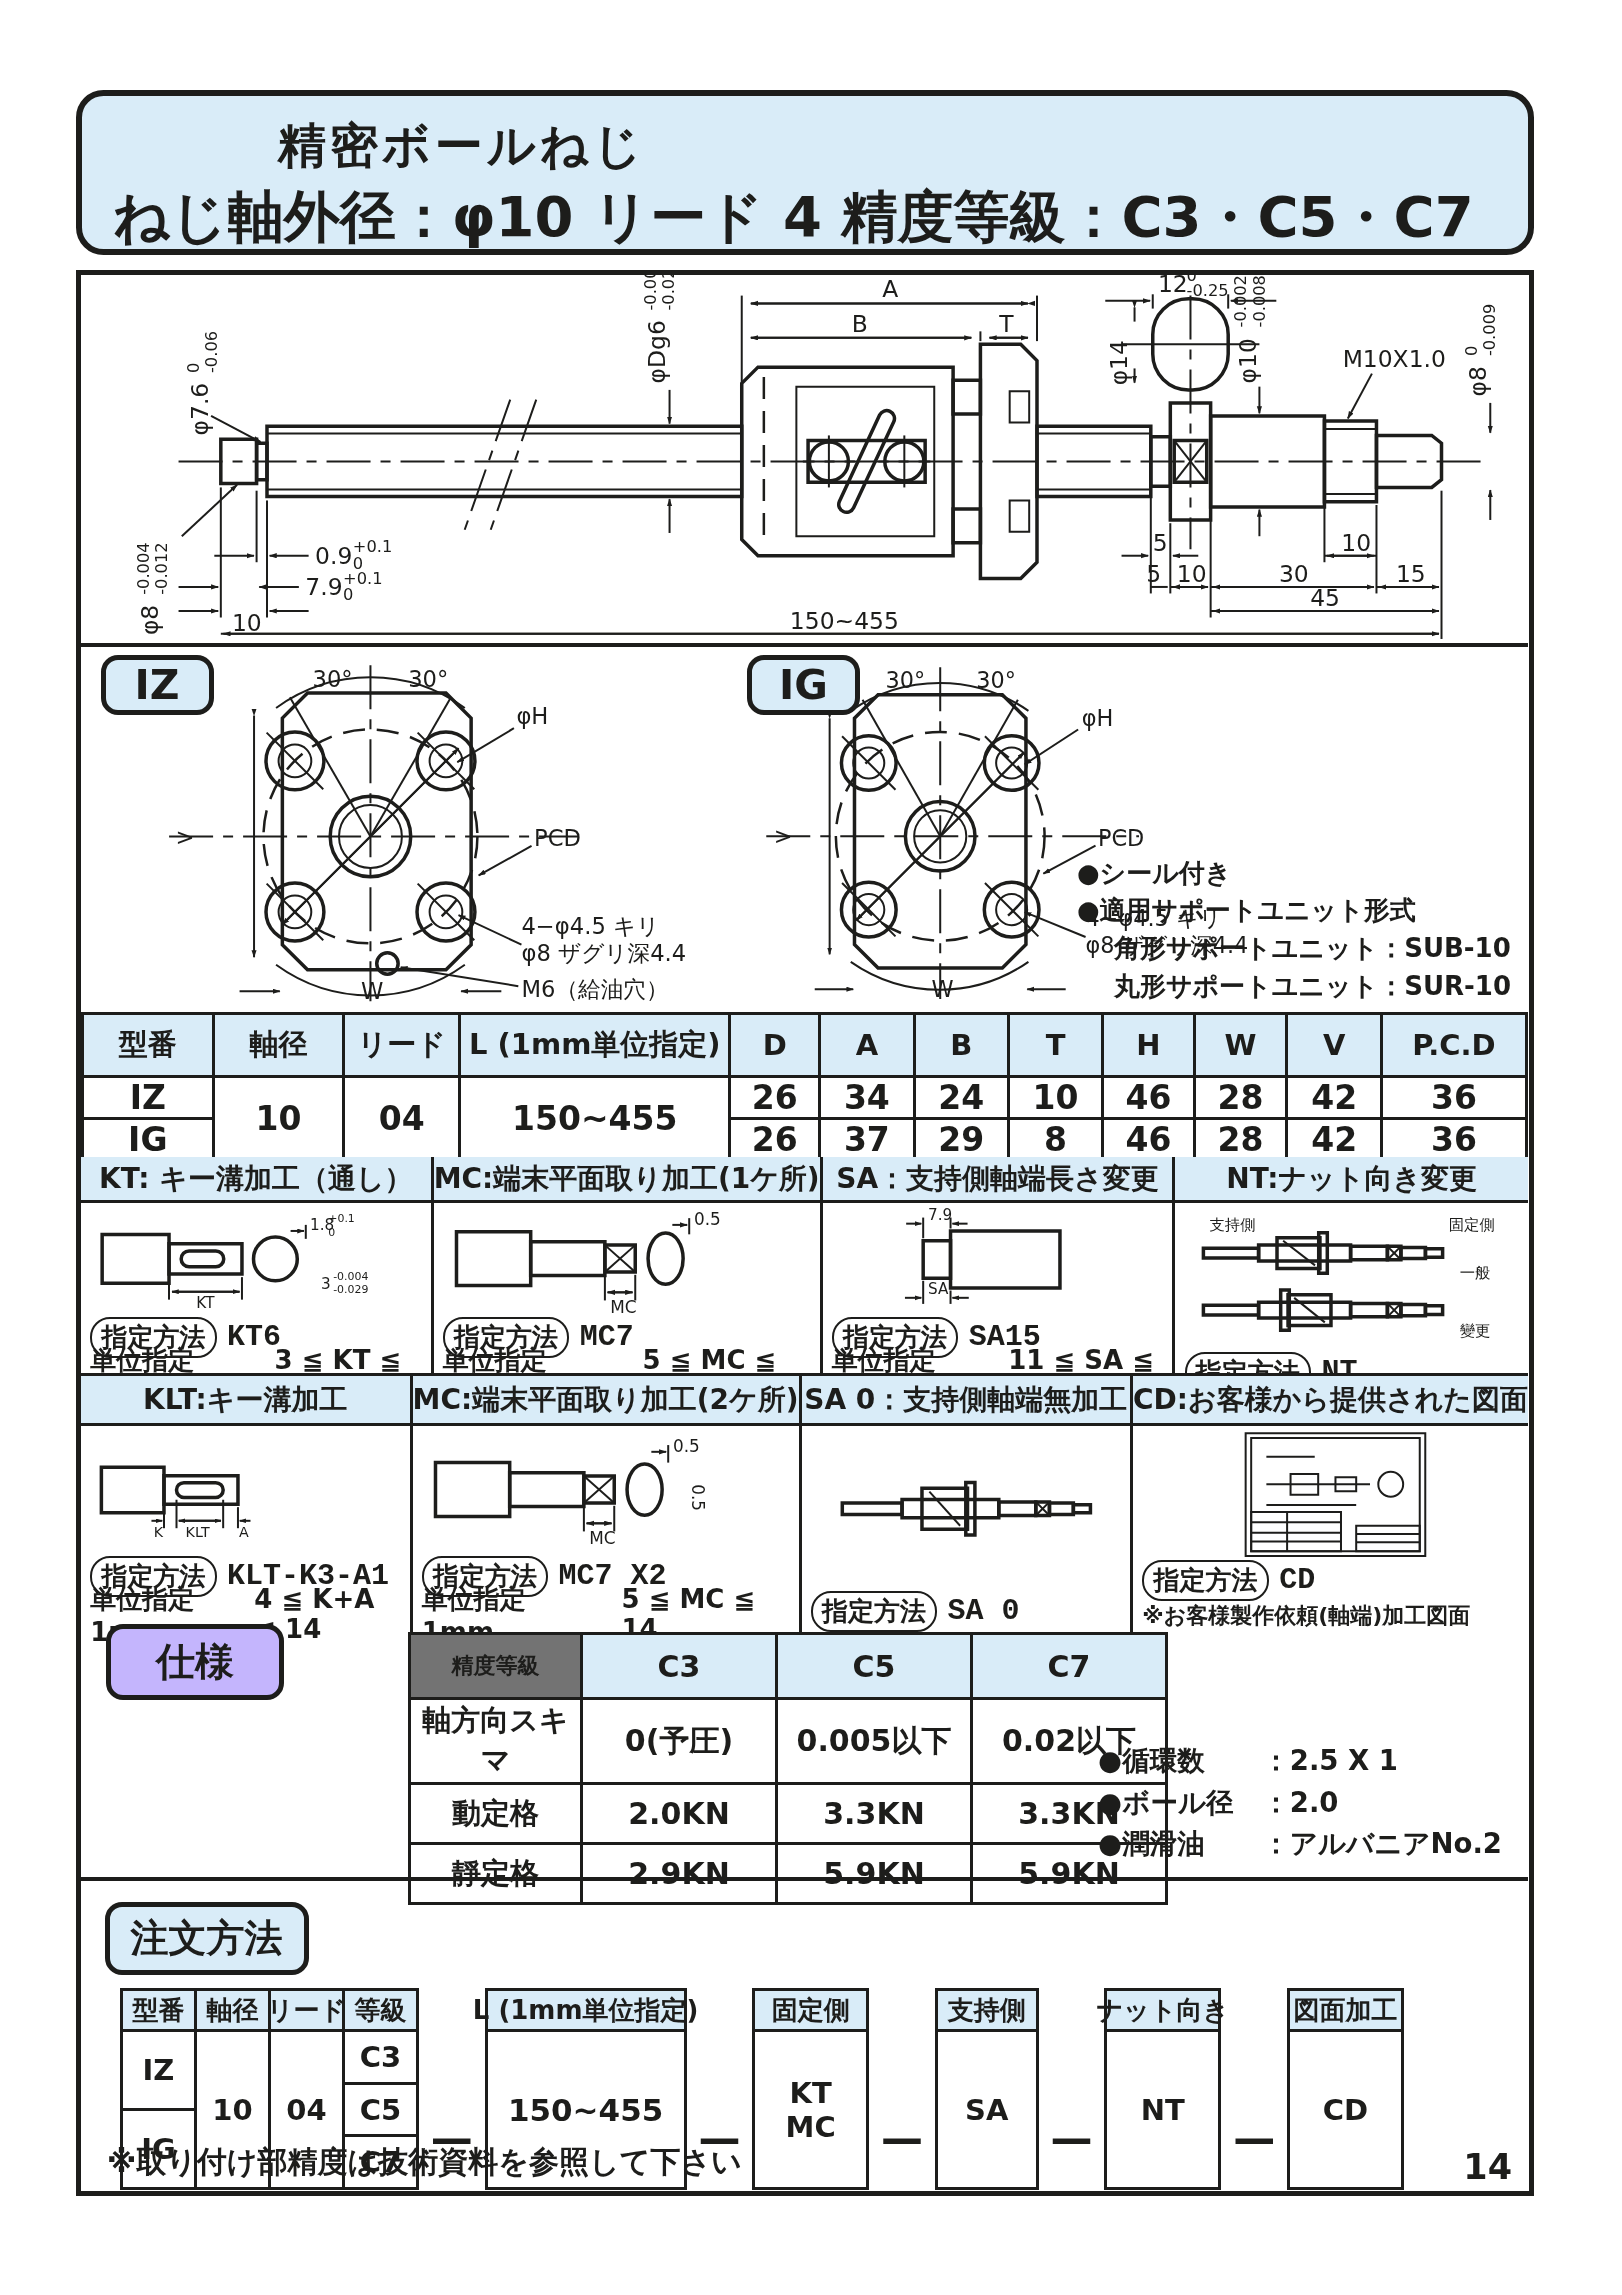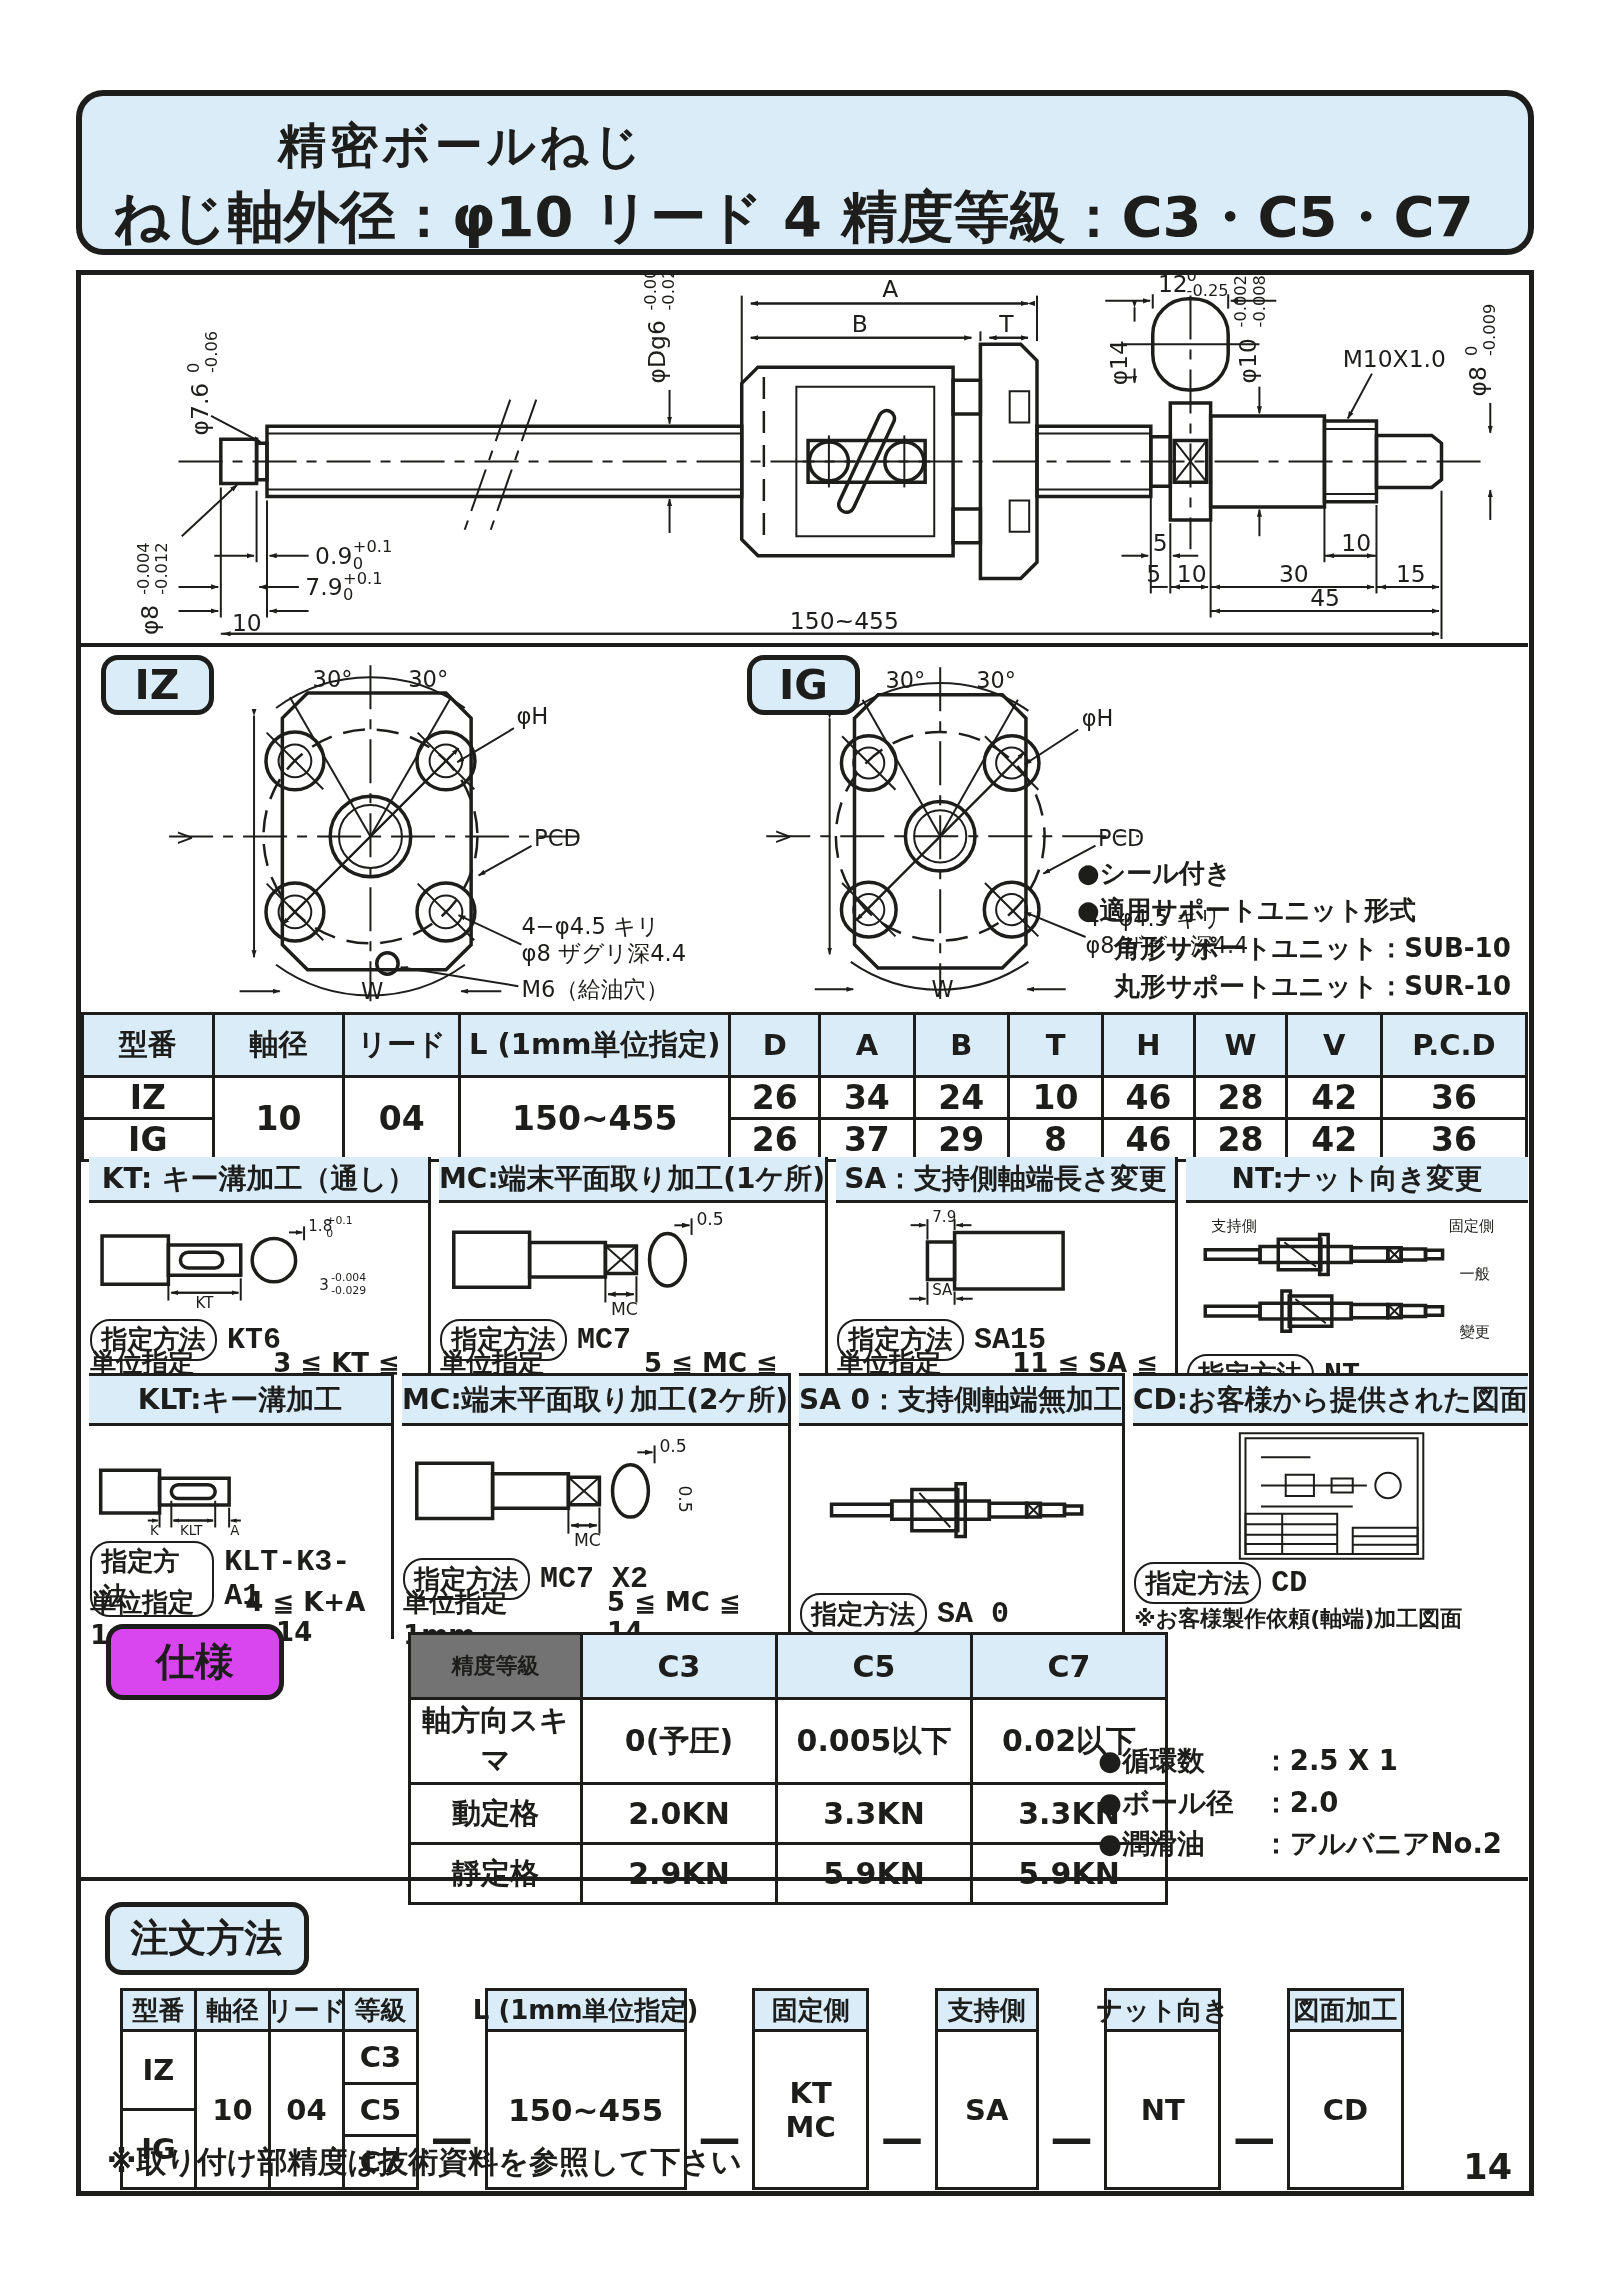--- a/index.html
+++ b/index.html
@@ -36,31 +36,31 @@
   #flange-notes .ind{padding-left:37px;font-weight:bold;}
   
   #dimtable{width:100%;height:100%;border-collapse:collapse;table-layout:fixed;}
   #dimtable th,#dimtable td{border:3.3px solid #1d1d1b;text-align:center;padding:0;}
   #dimtable th{background:#d9ecf8;font-size:29px;font-weight:bold;height:60px;}
   #dimtable td{font-size:33px;font-weight:600;}
   
   .opt-grid{display:grid;grid-template-columns:1fr 1fr 1fr 1fr;height:100%;}
   .opt{border-right:3.9px solid #1d1d1b;display:flex;flex-direction:column;box-sizing:border-box;}
   .opt:last-child{border-right:none;}
-  .opt-title{height:43px;background:#d9ecf8;border-bottom:3.9px solid #1d1d1b;display:flex;align-items:center;justify-content:center;font-size:28px;font-weight:bold;white-space:nowrap;margin-left:8px;}
+  .opt-title{height:43px;background:#d9ecf8;border-bottom:3.9px solid #1d1d1b;display:flex;align-items:center;justify-content:center;font-size:28px;font-weight:bold;white-space:nowrap;}
   #sec-options2 .opt-title{border-top:3.9px solid #1d1d1b;height:47px;}
   .opt-body{flex:1;position:relative;padding:2.6px 9.2px 3.9px;display:flex;flex-direction:column;}
   .opt-draw{flex:1;min-height:0;}
   .method-row{display:flex;align-items:center;gap:10.5px;height:41px;}
   .method-box{border:2.6px solid #1d1d1b;border-radius:20px;padding:1.3px 9.2px;font-size:26px;font-weight:bold;}
   .method-val{font-size:30px;font-weight:bold;font-family:Liberation Mono, monospace;}
   .unit-row{display:flex;align-items:center;gap:26px;font-size:26px;font-weight:bold;height:35px;}
   .opt-note{font-size:22px;font-weight:bold;height:31px;display:flex;align-items:center;}
   
-  #specs-label{left:25px;top:31px;width:178px;height:76px;background:#d946ef;border:5.2px solid #1d1d1b;border-radius:17px;display:flex;align-items:center;justify-content:center;font-size:39px;font-weight:bold;box-sizing:border-box;}
+  #specs-label{left:25px;top:31px;width:178px;height:76px;background:#c4b5fd;border:5.2px solid #1d1d1b;border-radius:17px;display:flex;align-items:center;justify-content:center;font-size:39px;font-weight:bold;box-sizing:border-box;}
   #specs-table{position:absolute;left:327px;top:39px;border-collapse:collapse;}
   #specs-table th,#specs-table td{border:3.3px solid #1d1d1b;text-align:center;font-weight:600;}
   #specs-table th{background:#d9ecf8;font-size:30px;width:190px;height:60px;font-weight:bold;}
   #specs-table .rowname{background:#fff;font-size:29px;width:167px;}
   #specs-table td{font-size:30px;height:55px;}
   #spec-notes{right:26px;bottom:13px;font-size:27.5px;font-weight:bold;line-height:1.5;}
   #spec-notes .nrow{display:flex;}
   #spec-notes .nlab{min-width:164px;}
   
   #order-label{left:23.6px;top:21px;width:204px;height:73px;background:#d9ecf8;border:5.2px solid #1d1d1b;border-radius:17px;display:flex;align-items:center;justify-content:center;font-size:38px;font-weight:bold;box-sizing:border-box;}

